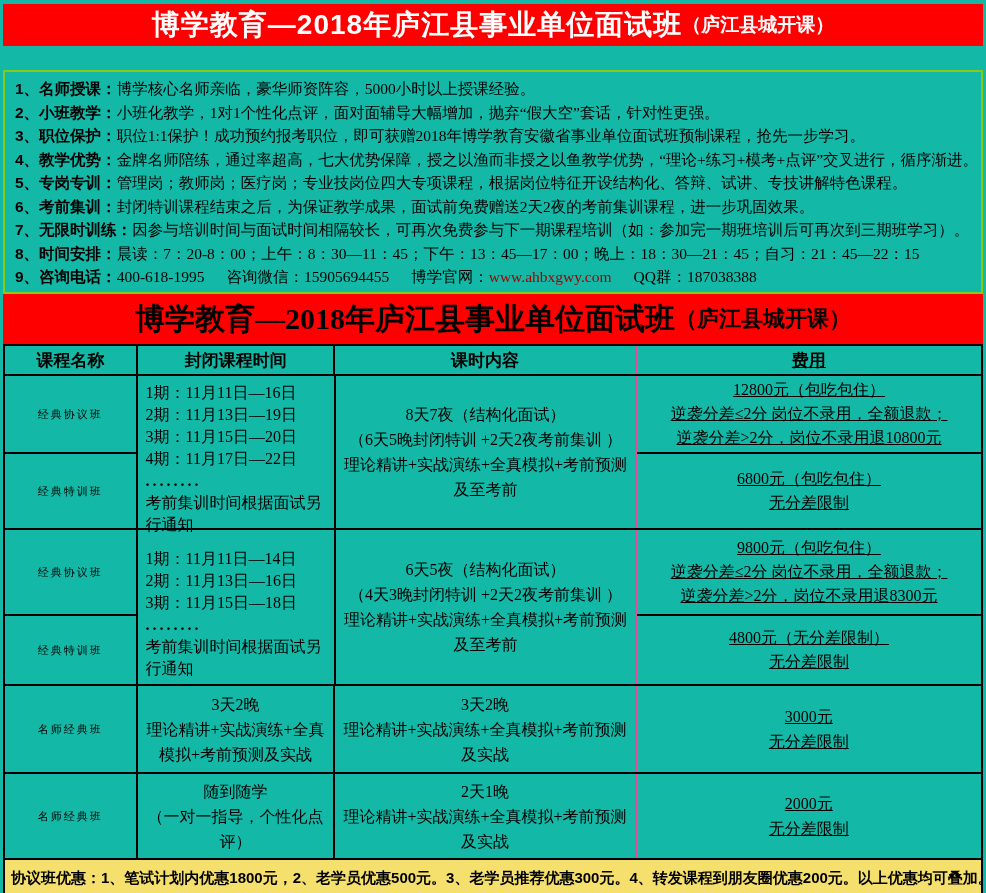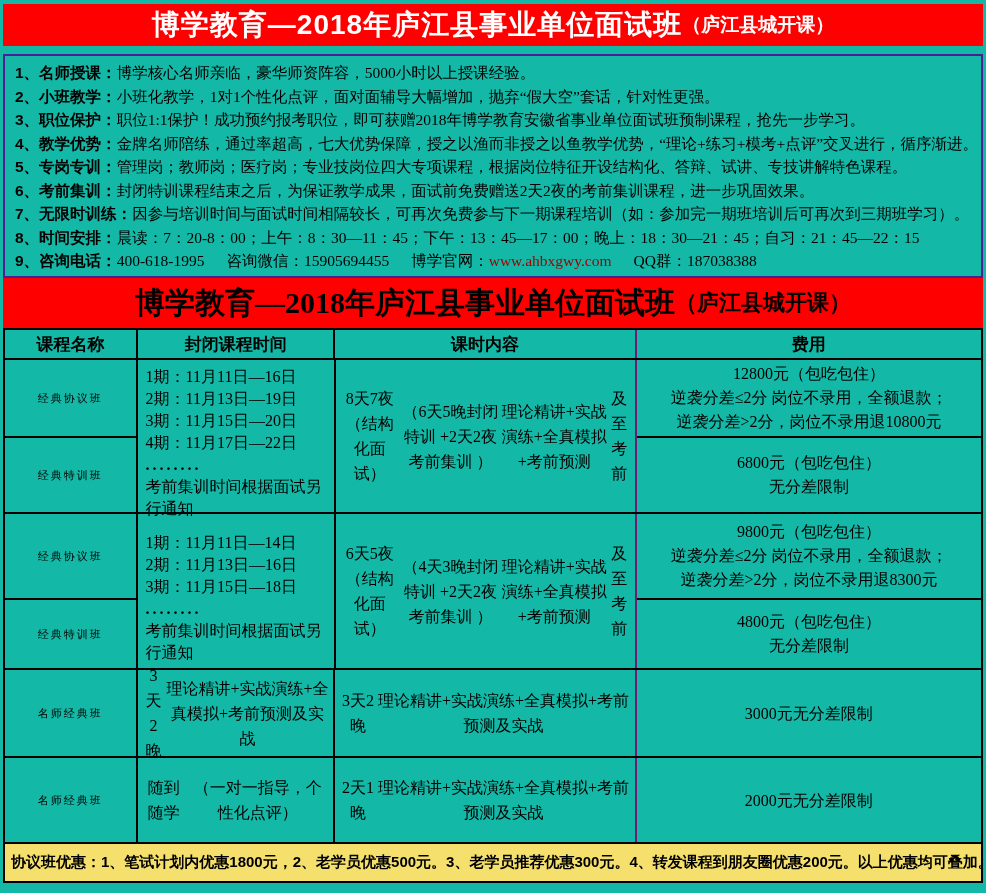--- a/index.html
+++ b/index.html
@@ -4,55 +4,55 @@
 <style>
   * { margin:0; padding:0; box-sizing:border-box; }
   body { background:#fff; font-family:"Liberation Serif","DejaVu Serif",serif; }
   .page { width:986px; height:893px; background:#14b8a6; padding:4px 3px 0 3px; overflow:hidden; }
 
   .banner { height:42px; background:#fe0000; color:#fff; display:flex; align-items:center; justify-content:center;
             font-family:"Liberation Sans","DejaVu Sans",sans-serif; font-weight:bold; }
   .banner .main { font-size:28px; letter-spacing:1px; }
   .banner .sub  { font-size:19px; }
 
-  .features-box { margin-top:8px; height:224px; border:2px solid #4c1d95; padding:5px 10px; }
+  .features-box { margin-top:24px; height:224px; border:2px solid #84cc16; padding:5px 10px; }
   .feature { font-size:15.5px; line-height:23.5px; white-space:nowrap; overflow:hidden; }
   .feature .label { font-family:"Liberation Sans","DejaVu Sans",sans-serif; font-weight:bold; }
   .contact-seg { margin-right:22px; }
   .site-link { color:#a00000; text-decoration:none; }
 
   .banner2 { height:50px; background:#fe0000; color:#000; display:flex; align-items:center; justify-content:center;
              font-weight:bold; }
   .banner2 .main { font-size:30px; }
   .banner2 .sub  { font-size:22px; }
 
   .ctable { border:2px solid #000; border-top:2px solid #000; width:980px; }
   .trow { display:flex; border-top:2px solid #000; }
   .trow.thead { border-top:none; height:28px; }
   .c1 { width:139px; }
   .c2 { width:210px; border-left:2px solid #000; }
   .c3 { width:320px; border-left:2px solid #000; }
-  .c4 { width:368px; border-left:2px solid #701a75; }
+  .c4 { width:368px; border-left:2px solid #ec4899;text-decoration:underline; }
   .thead > div { display:flex; align-items:center; justify-content:center;
                  font-family:"Liberation Sans","DejaVu Sans",sans-serif; font-weight:bold; font-size:17px; }
   .g1 { height:154px; } .g2 { height:156px; } .r5 { height:88px; } .r6 { height:86px; }
 
   .stack { display:flex; flex-direction:column; }
   .subcell { display:flex; align-items:center; justify-content:center; }
   .subcell.second { border-top:2px solid #000; flex:1; }
   .g1 .subcell.first { height:76px; }
   .g2 .subcell.first { height:84px; }
 
   .course { font-size:11px; letter-spacing:2px; }
 
   .time-cell { display:flex; flex-direction:column; justify-content:center; padding:16px 4px 2px 8px;
                font-size:16px; line-height:22px; text-align:left; }
   .dots { font-weight:bold; letter-spacing:3px; }
 
-  .center-cell { display:flex; flex-direction:row; justify-content:center; align-items:center;
+  .center-cell { display:flex; flex-direction:column; justify-content:center; align-items:center;
                  text-align:center; font-size:16px; line-height:25px; padding:2px 4px; }
 
   .fee-stack .subcell { flex-direction:column; text-align:center; font-size:16px; line-height:24px; padding:2px 10px; }
 
   .footer { width:980px; height:39px; border:2px solid #000; border-top:none; background:#f5e06e;
             display:flex; align-items:center; padding-left:6px;
             font-family:"Liberation Sans","DejaVu Sans",sans-serif; font-weight:bold; font-size:15px; white-space:nowrap; overflow:hidden; }
 </style>
 </head>
 <body>
@@ -158,21 +158,21 @@
         <div>理论精讲+实战演练+全真模拟+考前预测</div>
         <div>及至考前</div>
       </div>
       <div class="c4 stack fee-stack">
         <div class="subcell first">
           <div>9800元（包吃包住）</div>
           <div>逆袭分差≤2分 岗位不录用，全额退款；</div>
           <div>逆袭分差&gt;2分，岗位不录用退8300元</div>
         </div>
         <div class="subcell second">
-          <div>4800元（包吃包住）</div>
+          <div>4800元（无分差限制）</div>
           <div>无分差限制</div>
         </div>
       </div>
     </div>
 
     <div class="trow r5">
       <div class="c1 subcell course">名师经典班</div>
       <div class="c2 center-cell">
         <div>3天2晚</div>
         <div>理论精讲+实战演练+全真模拟+考前预测及实战</div>

